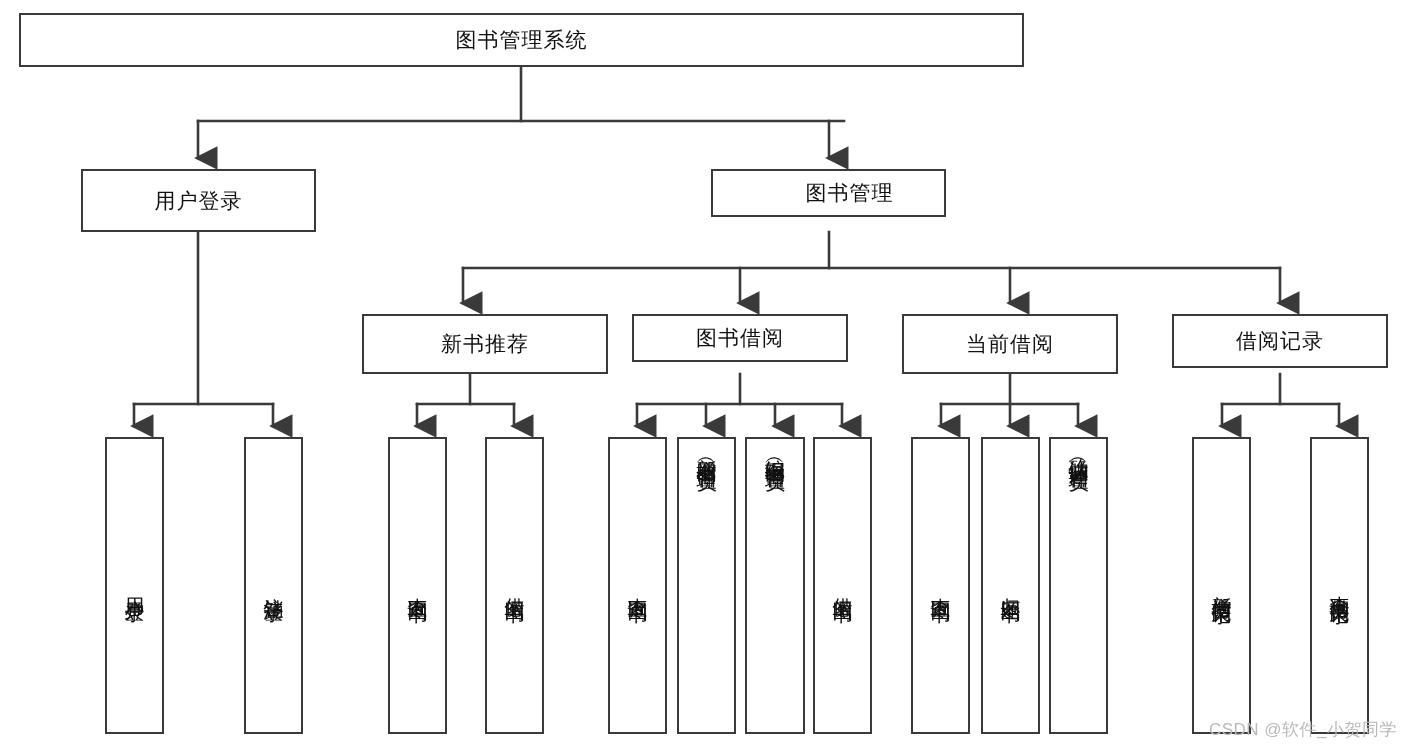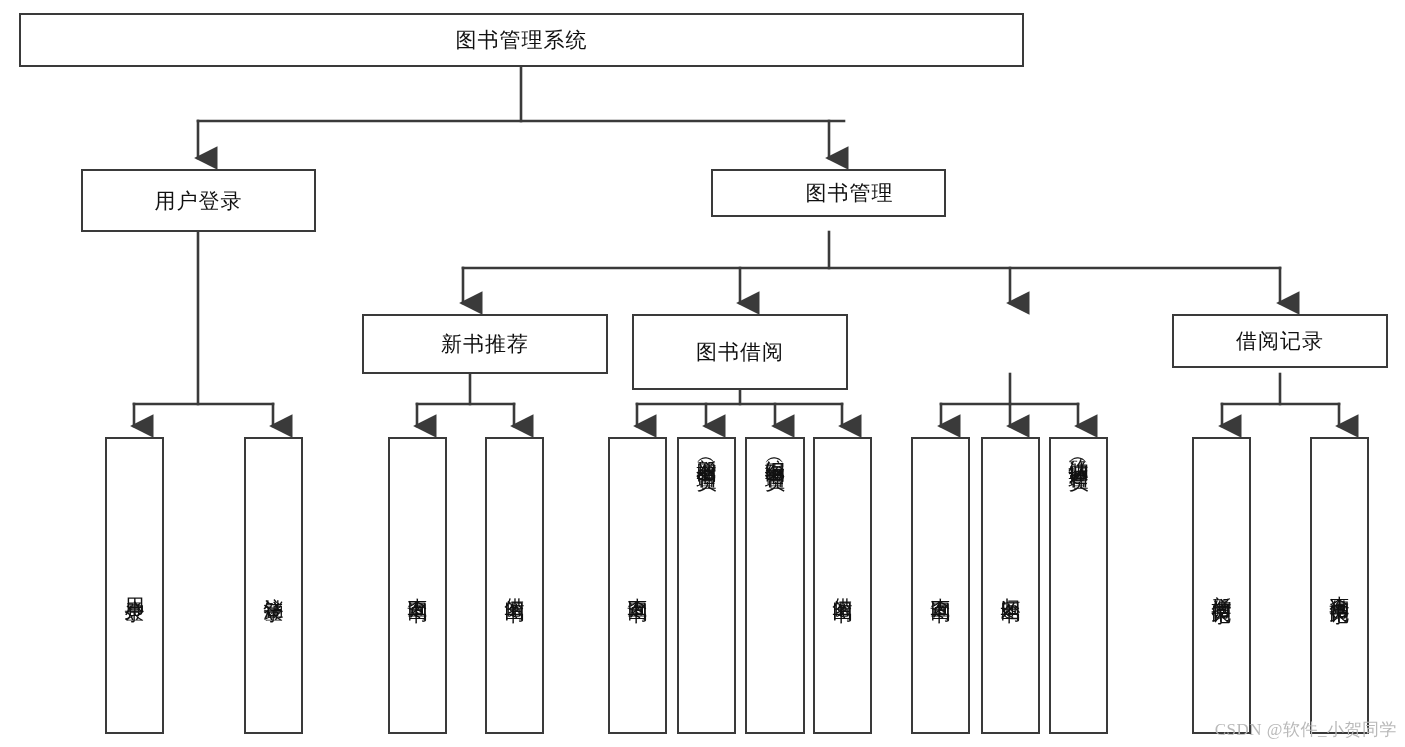--- a/index.html
+++ b/index.html
@@ -12,21 +12,21 @@
         border:2.5px solid #3a3a3a;display:flex;align-items:center;
         justify-content:center;color:#111111;}
   .node.h{font-size:21px;letter-spacing:1px;}
   .node.v{font-size:20px;letter-spacing:2px;line-height:1.06;
           writing-mode:vertical-rl;text-orientation:upright;
           align-items:center;justify-content:center;padding:4px 0;}
   .node.v.toptext{justify-content:flex-start;}
 
   #watermark{position:absolute;right:8px;bottom:6px;font-size:17px;
              color:#b9b9b9;letter-spacing:.5px;white-space:nowrap;
-             pointer-events:none;font-family:Liberation Serif, serif;}
+             pointer-events:none;}
 </style>
 </head>
 <body>
 
 <div id="stage">
 
   <svg id="wires" viewBox="0 0 1405 747" xmlns="http://www.w3.org/2000/svg">
     <defs>
       <marker id="arrow" viewBox="0 0 12 12" refX="6" refY="10" markerWidth="9" markerHeight="9" orient="auto-start-reverse">
         <path d="M 0 0 L 12 0 L 6 12 z" fill="#3a3a3a"></path>
@@ -75,21 +75,22 @@
       <path d="M 1339 404 L 1339 426" marker-end="url(#arrow)"></path>
     </g>
   </svg>
 
   <div class="node h" style="left:19px;top:13px;width:1005px;height:54px;">图书管理系统</div>
 
   <div class="node h" style="left:81px;top:169px;width:235px;height:63px;">用户登录</div>
   <div class="node h" style="left:711px;top:169px;width:235px;height:48px;padding-left:42px;">图书管理</div>
 
   <div class="node h" style="left:362px;top:314px;width:246px;height:60px;">新书推荐</div>
-  <div class="node h" style="left:632px;top:314px;width:216px;height:76px;">图书借阅</div>
+  <div class="node h" style="left:632px;top:314px;width:216px;height:48px;">图书借阅</div>
+  <div class="node h" style="left:902px;top:314px;width:216px;height:60px;">当前借阅</div>
   <div class="node h" style="left:1172px;top:314px;width:216px;height:54px;">借阅记录</div>
 
   <div class="node v" style="left:105px;top:437px;width:59px;height:297px;">用户登录</div>
   <div class="node v" style="left:244px;top:437px;width:59px;height:297px;">注销登录</div>
 
   <div class="node v" style="left:388px;top:437px;width:59px;height:297px;">查询图书</div>
   <div class="node v" style="left:485px;top:437px;width:59px;height:297px;">借阅图书</div>
 
   <div class="node v" style="left:608px;top:437px;width:59px;height:297px;">查询图书</div>
   <div class="node v toptext" style="left:677px;top:437px;width:59px;height:297px;">新增图书（管理员）</div>

